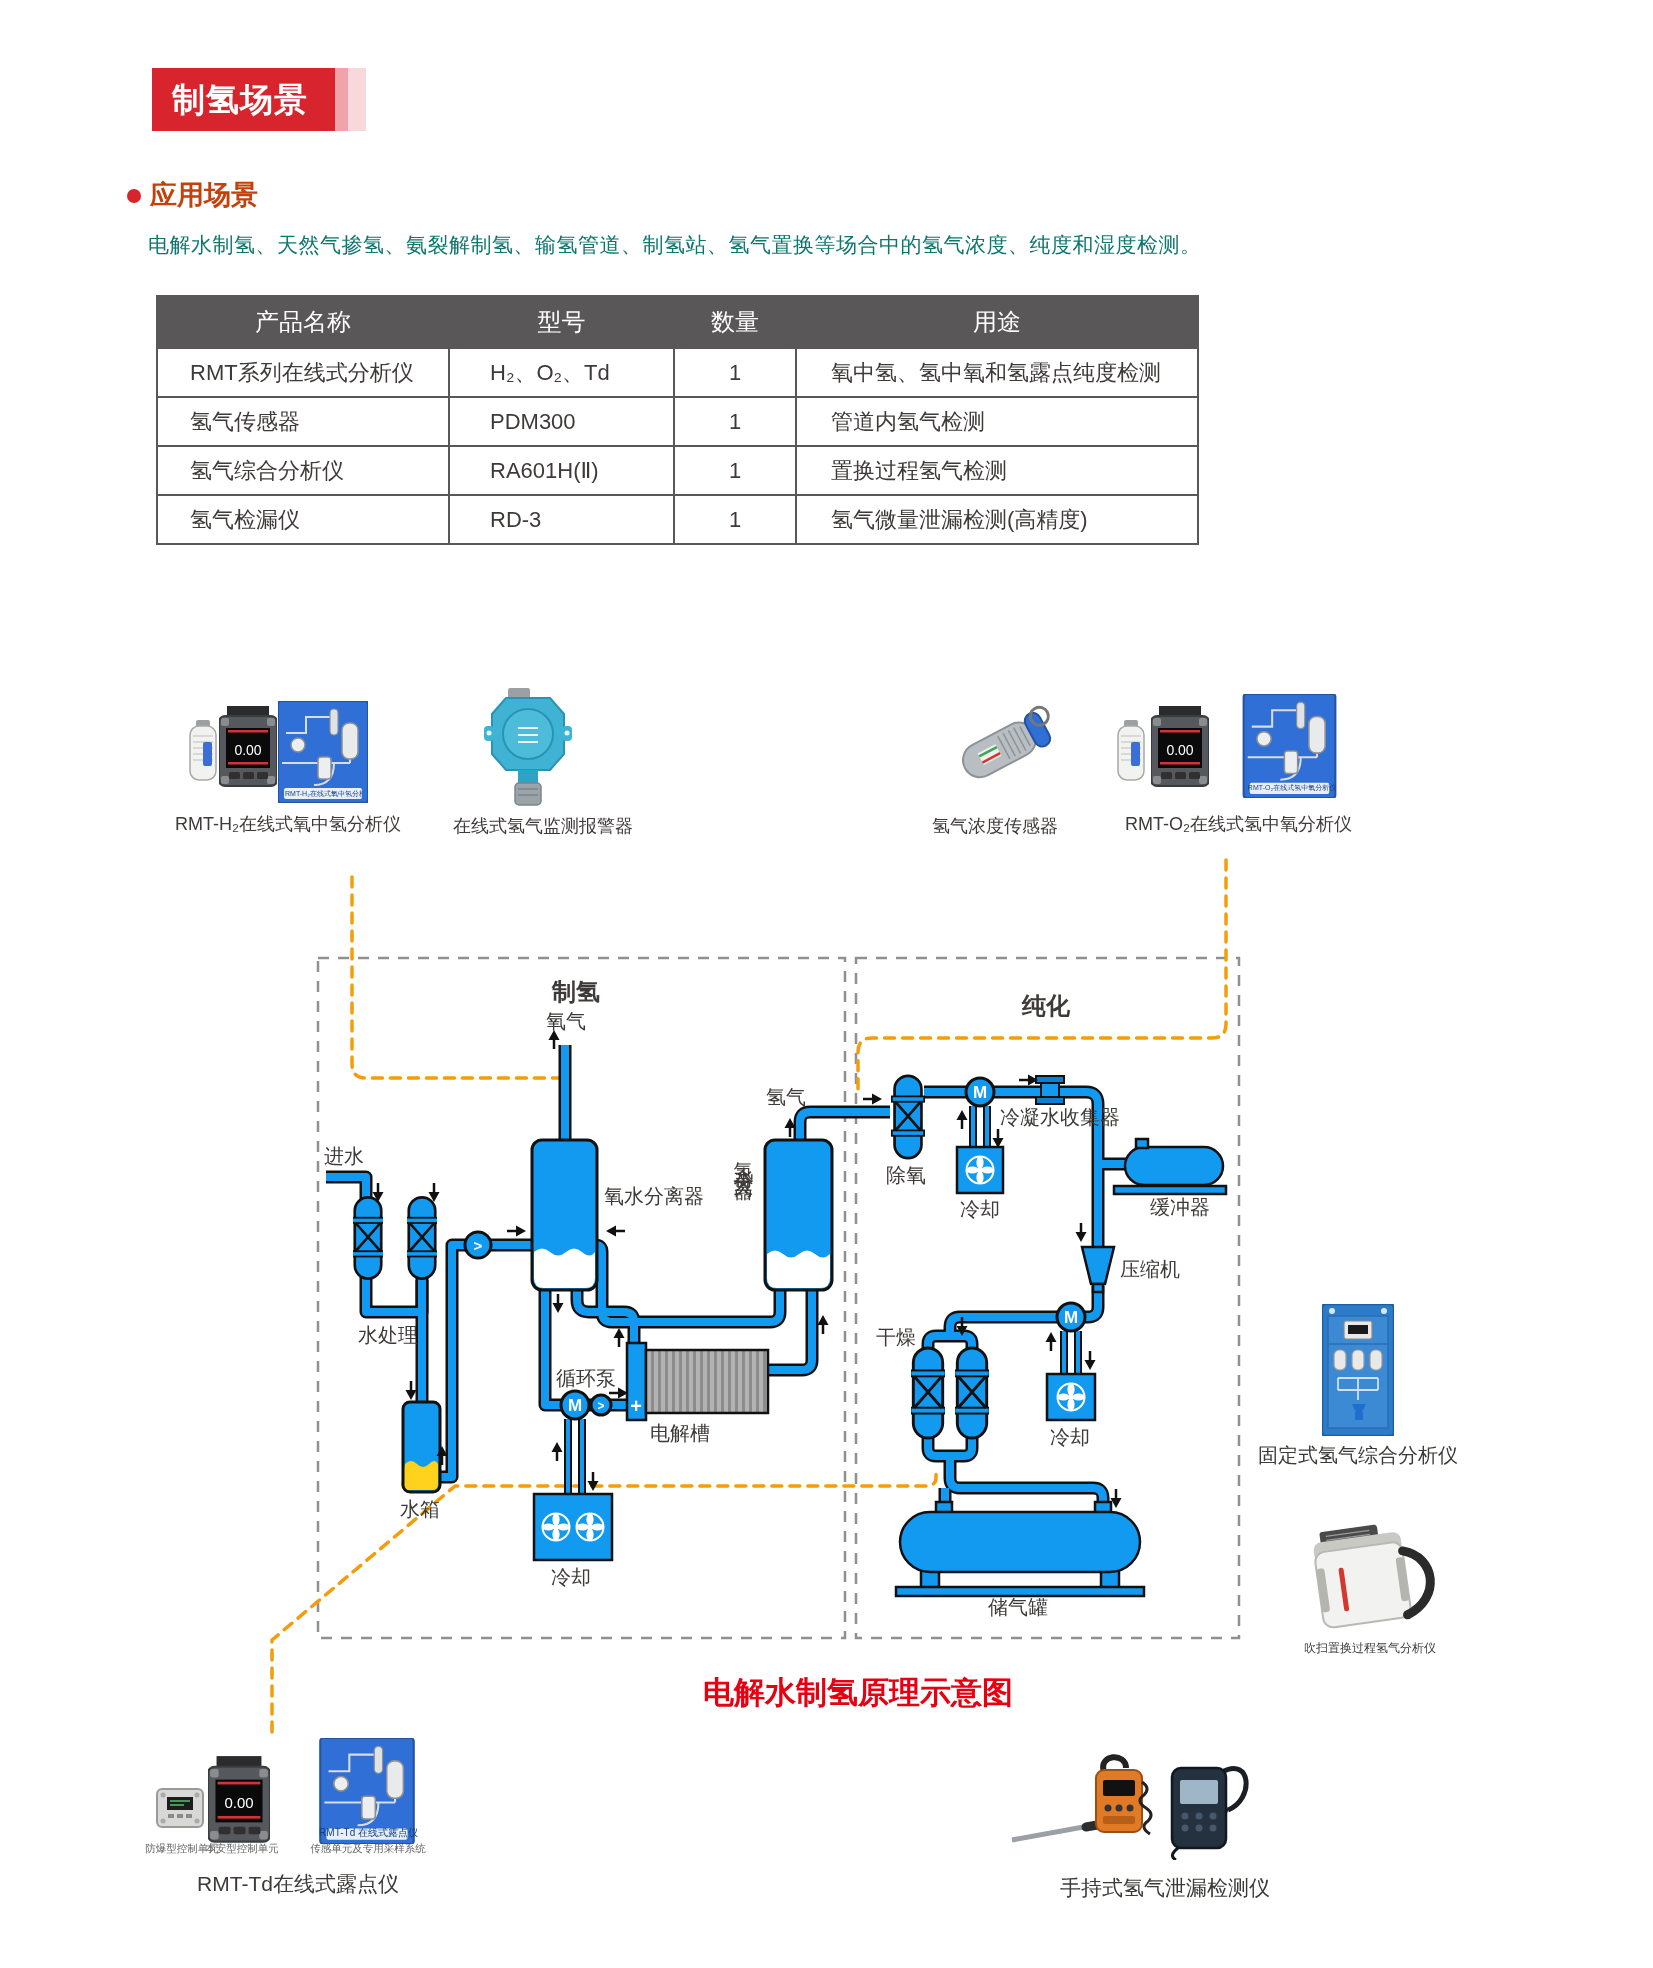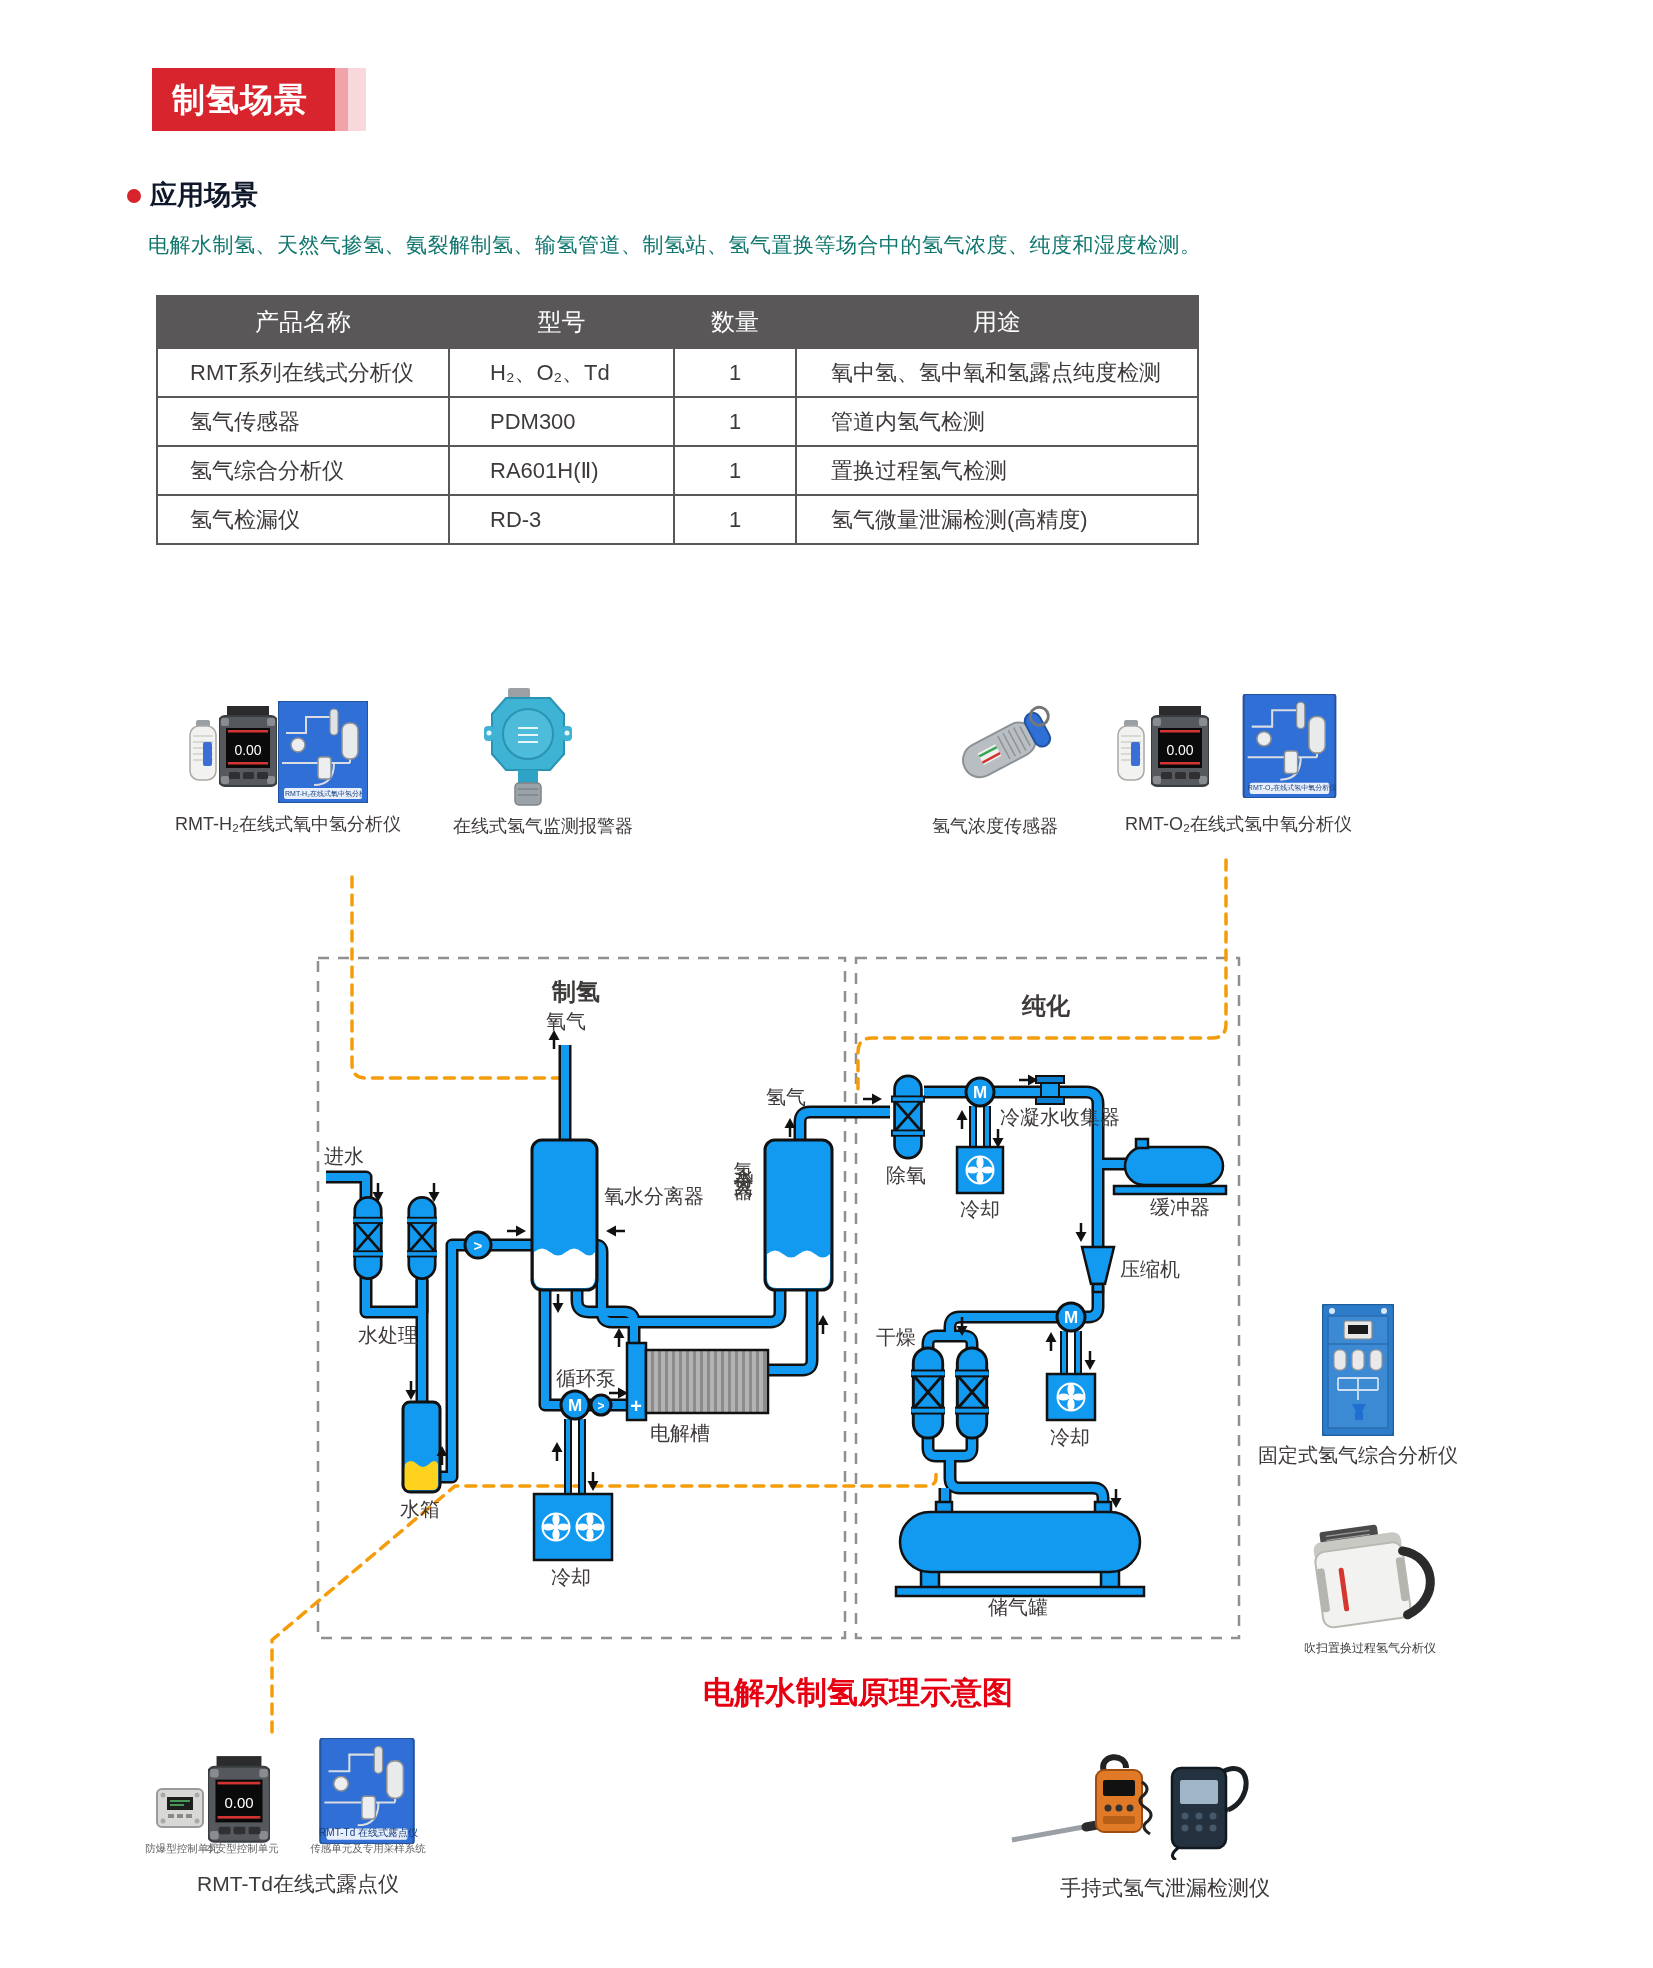--- a/index.html
+++ b/index.html
@@ -7,21 +7,21 @@
   .abs{position:absolute;}
 
   
   .banner{left:128px;top:68px;width:214px;height:63px;display:flex;margin-left:24px;}
   .banner-red{flex:1;background:#D8242C;color:#fff;font-size:33px;font-weight:bold;line-height:63px;padding-left:20px;letter-spacing:1px;white-space:nowrap;}
   .stripe1{width:13px;background:#F0A3A8;}
   .stripe2{width:18px;background:#F8D8DA;}
 
   
   .bullet{left:127px;top:189px;width:14px;height:14px;border-radius:50%;background:#D8242C;}
-  .sec-title{left:150px;top:177px;font-size:27px;font-weight:bold;color:#0f172a;text-align:right;}
+  .sec-title{left:150px;top:177px;font-size:27px;font-weight:bold;color:#c2410c;text-align:right;}
   .desc{left:148px;top:231px;width:1100px;font-size:21px;color:#0f766e;letter-spacing:0.5px;}
 
   
   .ptable{left:156px;top:295px;border-collapse:collapse;table-layout:fixed;width:1041px;}
   .ptable th{background:#595757;color:#fff;font-size:24px;font-weight:normal;height:48px;border:2px solid #595757;text-align:center;}
   .ptable td{font-size:22px;color:#3E3A39;height:45px;border:2px solid #595757;background:#fff;}
   .ptable td.c-name{padding-left:32px;}
   .ptable td.c-model{padding-left:40px;}
   .ptable td.c-qty{text-align:center;}
   .ptable td.c-use{padding-left:34px;}

